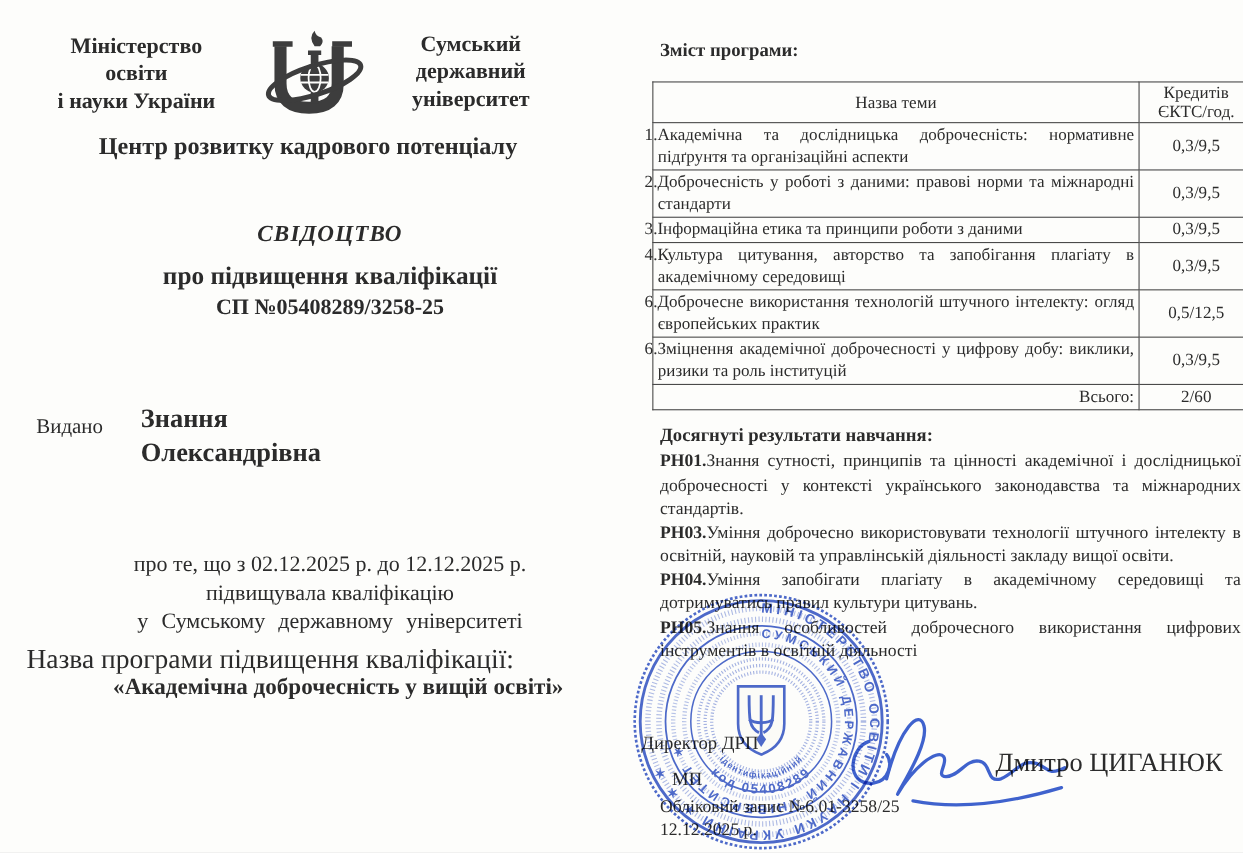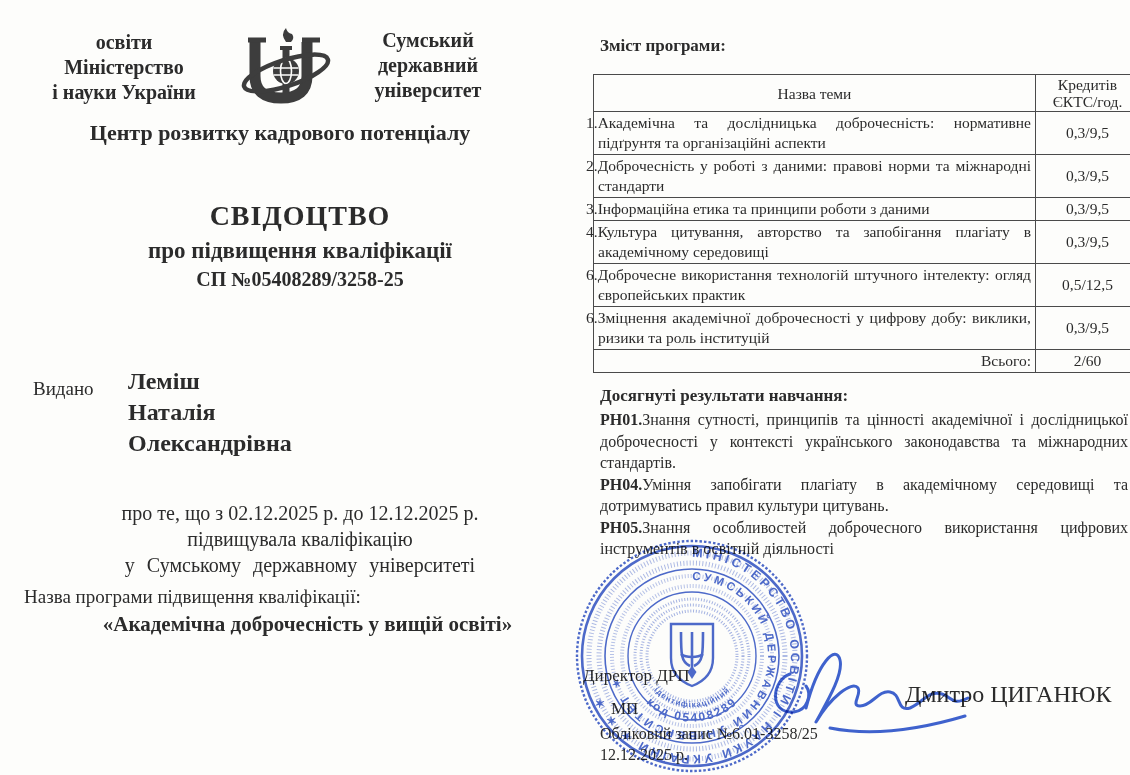--- a/index.html
+++ b/index.html
@@ -5,28 +5,28 @@
   html,body{margin:0;padding:0;background:#e8e8e8;}
   #page{position:relative;width:1130px;height:775px;background:#fdfdfb;overflow:hidden;
         font-family:"Liberation Serif","DejaVu Serif",serif;color:#2b2b2b;}
   .abs{position:absolute;}
   .ctr{text-align:center;}
   
   .ministry{left:28px;top:30px;width:192px;font-weight:bold;font-size:20px;line-height:25px;}
   .logo-wrap{left:233px;top:24px;width:106px;height:92px;}
   .university{left:348px;top:28px;width:160px;font-weight:bold;font-size:20px;line-height:25px;}
   .center-name{left:0;top:120px;width:560px;font-weight:bold;font-size:22px;}
-  .doc-title{left:0;top:200px;width:600px;font-weight:bold;font-size:28px;letter-spacing:1px;}
+  .doc-title{left:0;top:200px;width:600px;font-weight:bold;font-size:21px;letter-spacing:1px;font-style:italic;}
   .doc-subtitle{left:0;top:238px;width:600px;font-weight:bold;font-size:23px;}
   .doc-number{left:0;top:268px;width:600px;font-weight:bold;font-size:20px;}
   .issued-label{left:33px;top:378px;font-size:19px;}
   .recipient{left:128px;top:366px;font-weight:bold;font-size:24px;line-height:31px;}
   .period{left:0;top:500px;width:600px;font-size:20px;line-height:26px;}
   .period .sp{word-spacing:7px;}
-  .program-label{left:24px;top:586px;font-size:19px;}
+  .program-label{left:24px;top:586px;font-size:25px;}
   .program-name{left:0;top:612px;width:615px;font-weight:bold;font-size:21px;}
   
   .content-heading{left:600px;top:36px;font-weight:bold;font-size:17px;text-align:right;}
   .tbl{position:absolute;left:593px;top:74px;width:534px;border-collapse:collapse;
        font-size:15.5px;line-height:20px;color:#2b2b2b;table-layout:fixed;}
   .tbl td,.tbl th{border:1.4px solid #4a4a4a;padding:1px 4px;vertical-align:middle;font-weight:normal;margin-left:28px;}
   .tbl .c1{width:433px;}
   .tbl .c2{width:95px;text-align:center;}
   .tbl th{text-align:center;line-height:17px;}
   .topic{text-align:justify;padding-left:16px;text-indent:-12px;}
@@ -44,22 +44,22 @@
   
   .stamp{left:569px;top:536px;width:246px;height:240px;opacity:.85;mix-blend-mode:multiply;}
   .signature{left:760px;top:636px;width:220px;height:105px;opacity:.9;mix-blend-mode:multiply;}
 </style>
 </head>
 <body>
 
 <div id="page">
 
   <div class="abs ministry ctr">
+    <div>Міністерство</div>
     <div>освіти</div>
-    <div>Міністерство</div>
     <div>і науки України</div>
   </div>
 
   <div class="abs logo-wrap">
     <svg width="106" height="92" viewBox="0 0 106 92">
       <g fill="none" stroke="#3d3d3d">
 
         <path d="M22 18 v34 q0 22 26 22 q26 0 26 -22 v-34" stroke-width="11"></path>
         <path d="M15 16 h18 M69 16 h18" stroke-width="5"></path>
 
@@ -84,22 +84,21 @@
   </div>
 
   <div class="abs center-name ctr">Центр розвитку кадрового потенціалу</div>
 
   <div class="abs doc-title ctr">СВІДОЦТВО</div>
   <div class="abs doc-subtitle ctr">про підвищення кваліфікації</div>
   <div class="abs doc-number ctr">СП №05408289/3258-25</div>
 
   <div class="abs issued-label">Видано</div>
   <div class="abs recipient">
-    <div>Леміш</div>
-    <div>Наталія</div>
+    <div>Знання</div>
     <div>Олександрівна</div>
   </div>
 
   <div class="abs period ctr">
     <div>про те, що з 02.12.2025 р. до 12.12.2025 р.</div>
     <div>підвищувала кваліфікацію</div>
     <div class="sp">у Сумському державному університеті</div>
   </div>
 
   <div class="abs program-label">Назва програми підвищення кваліфікації:</div>
@@ -143,20 +142,21 @@
     <tr>
       <td class="c1 total-label">Всього:</td>
       <td class="c2 total-val">2/60</td>
     </tr>
   </tbody>
     </table>
 
   <div class="abs outcomes-heading">Досягнуті результати навчання:</div>
   <div class="abs outcomes">
     <p><b>РН01.</b><span>Знання сутності, принципів та цінності академічної і дослідницької доброчесності у контексті українського законодавства та міжнародних стандартів.</span></p>
+    <p><b>РН03.</b><span>Уміння доброчесно використовувати технології штучного інтелекту в освітній, науковій та управлінській діяльності закладу вищої освіти.</span></p>
     <p><b>РН04.</b><span>Уміння запобігати плагіату в академічному середовищі та дотримуватись правил культури цитувань.</span></p>
     <p><b>РН05.</b><span>Знання особливостей доброчесного використання цифрових інструментів в освітній діяльності</span></p>
   </div>
 
   <div class="abs sig-title">Директор ДРП</div>
   <div class="abs seal-mark">МП</div>
   <div class="abs record-line">Обліковий запис №6.01-3258/25</div>
   <div class="abs date-line">12.12.2025 р.</div>
   <div class="abs sig-name">Дмитро ЦИГАНЮК</div>
 

